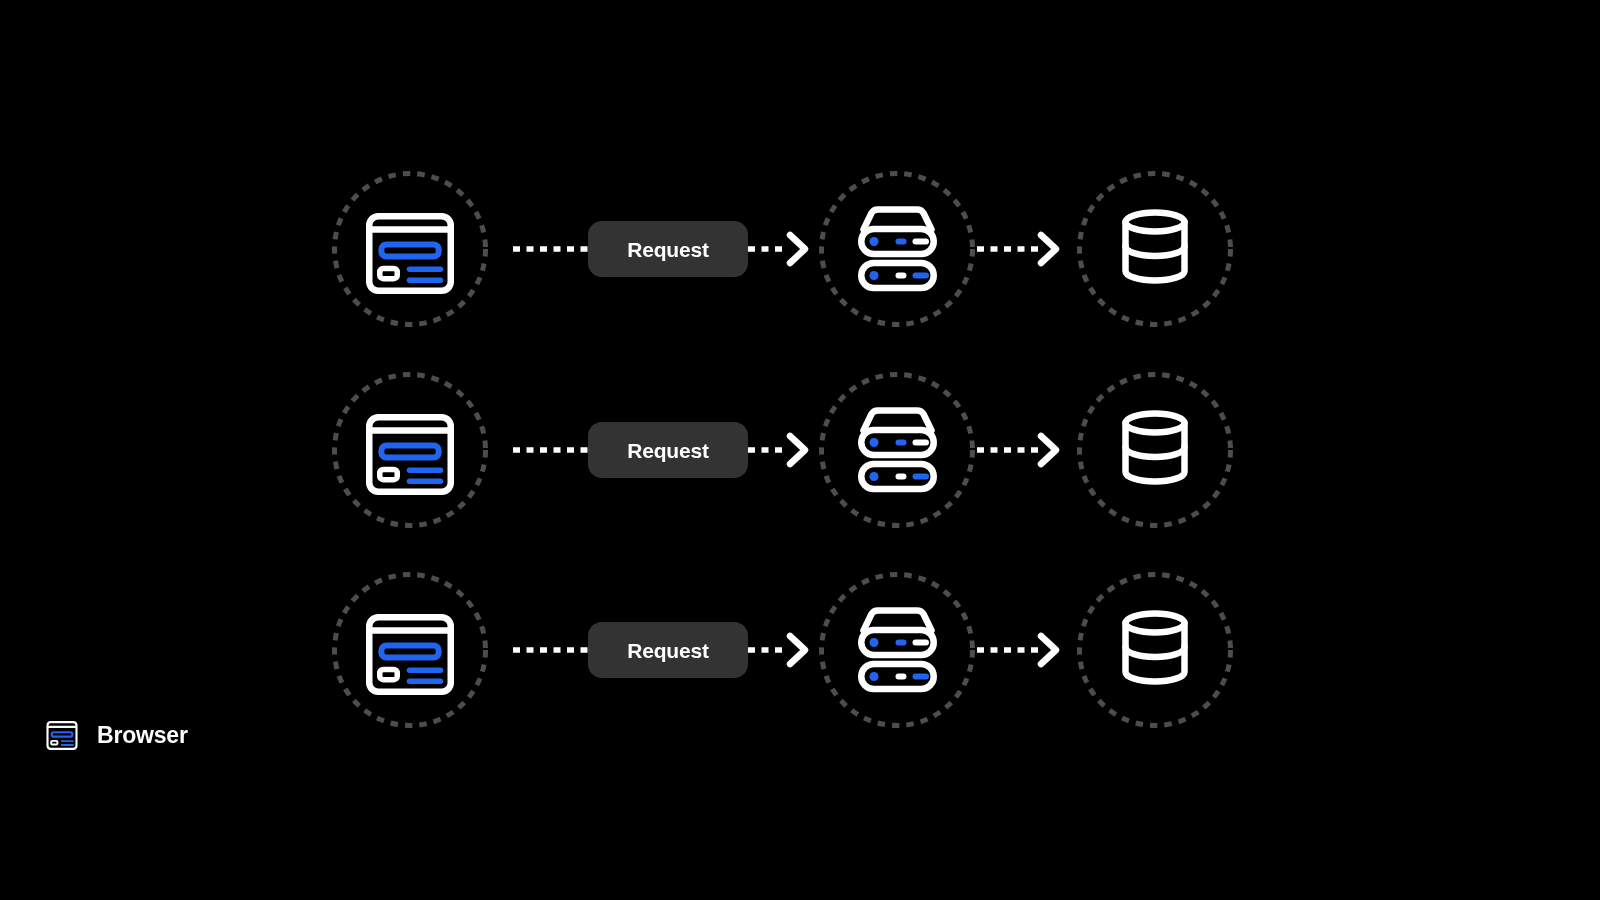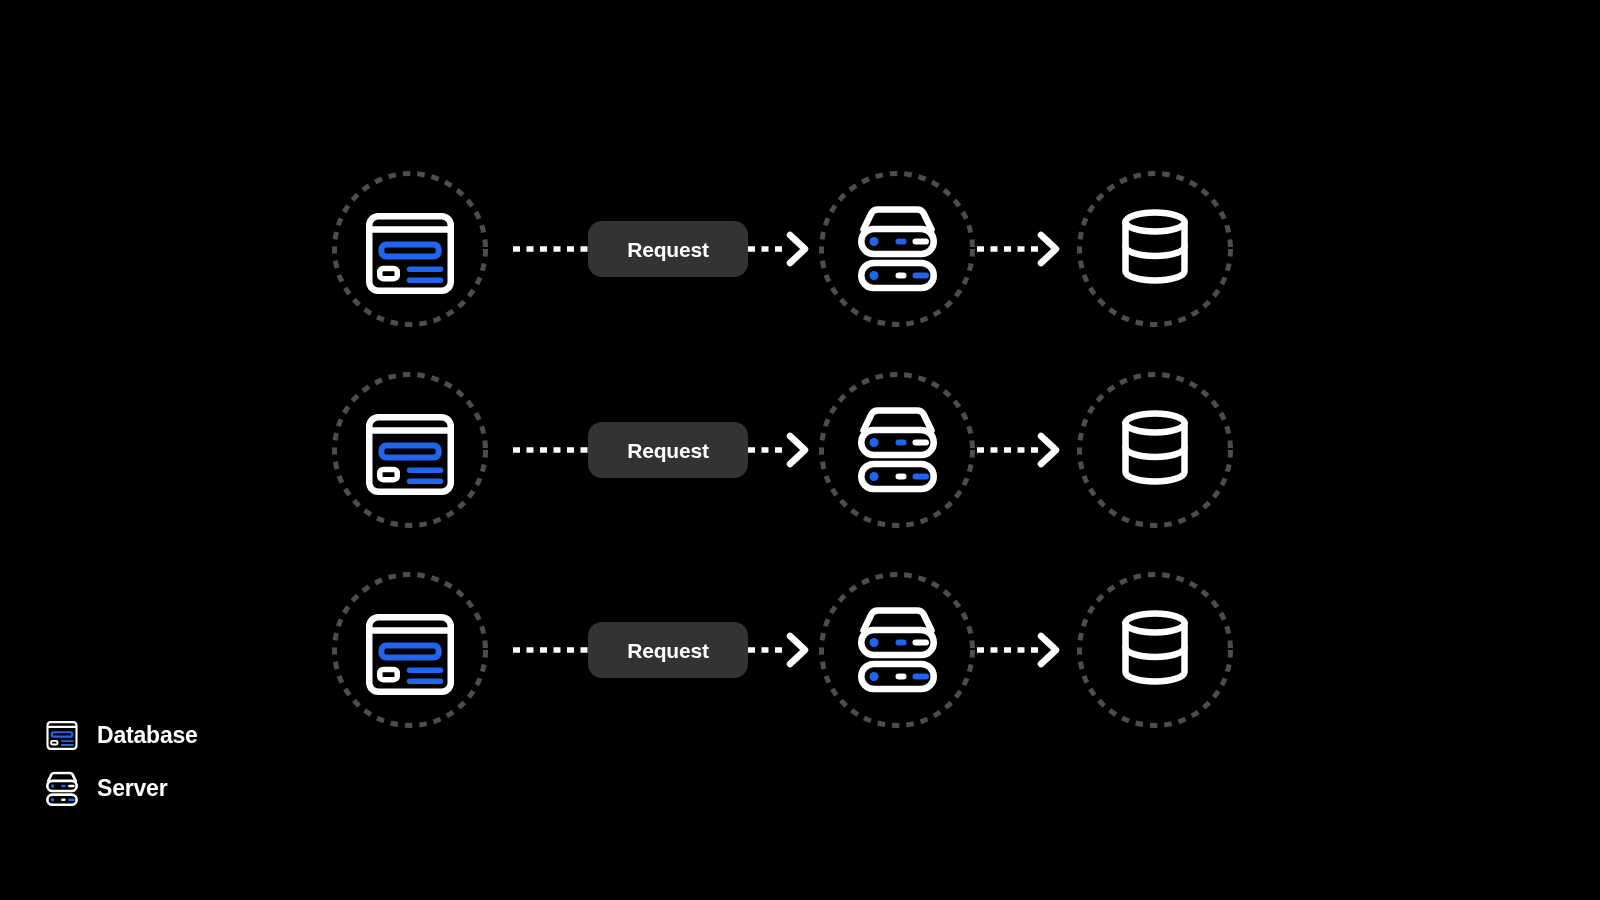--- a/index.html
+++ b/index.html
@@ -199,25 +199,17 @@
     </div>
   </div>
 
   <div class="legend">
     <div class="legend-row">
       <span class="legend-icon">
         <svg width="32" height="29" viewBox="0 0 88 81">
             <use href="#sym-browser"></use>
           </svg>
       </span>
-      <span class="legend-label">Database</span>
-    </div>
-    <div class="legend-row">
-      <span class="legend-icon">
-        <svg width="32" height="36" viewBox="0 0 79 88">
-            <use href="#sym-server"></use>
-          </svg>
-      </span>
-      <span class="legend-label">Server</span>
+      <span class="legend-label">Browser</span>
     </div>
   </div>
 
 </div>
 
 </body></html>

